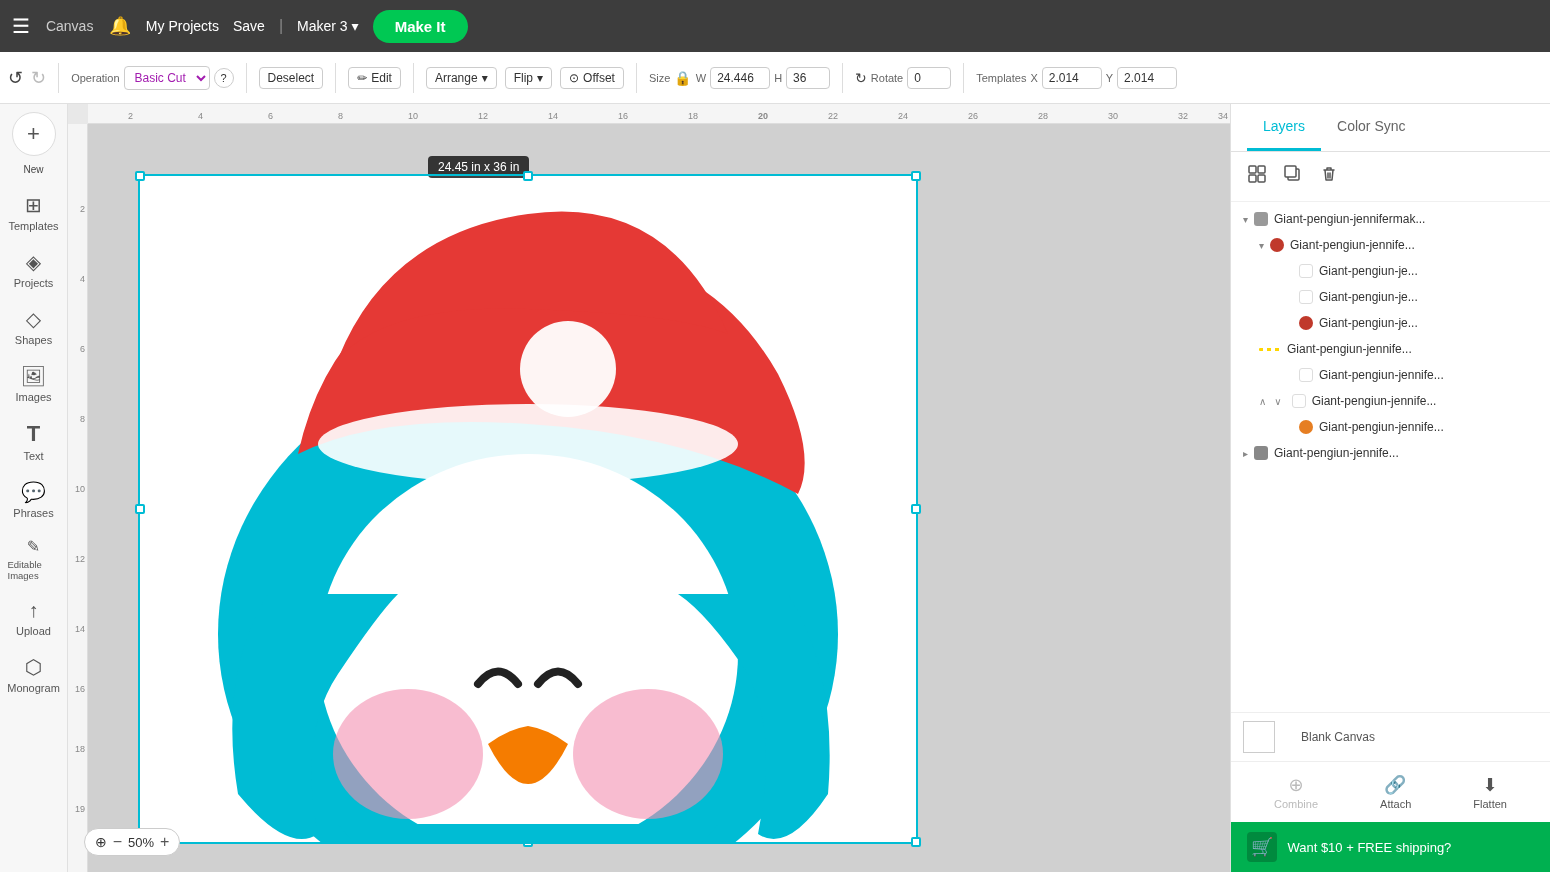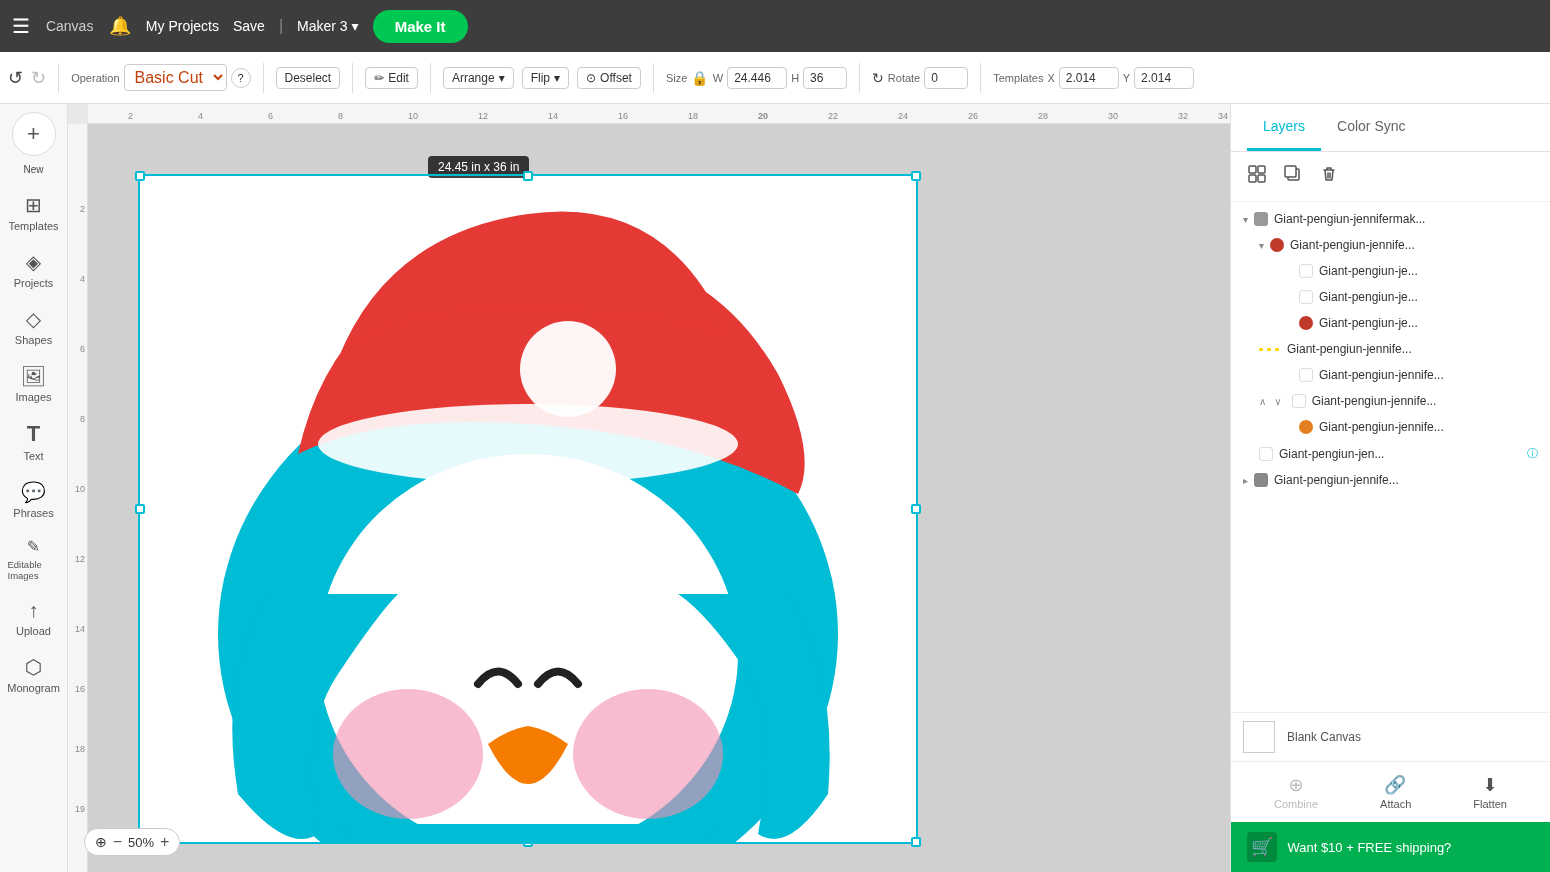--- a/index.html
+++ b/index.html
@@ -48,23 +48,23 @@
       flex-shrink: 0;
       font-size: 12px;
       color: #444;
     }
     .toolbar-group { display: flex; align-items: center; gap: 4px; }
     .toolbar-label { font-size: 11px; color: #666; }
     .toolbar-select {
       border: 1px solid #ccc;
       border-radius: 4px;
       padding: 3px 6px;
-      font-size: 16px;
-      background: white;
-      color: #c2410c;
+      font-size: 12px;
+      background: white;
+      color: #a21caf;
     }
     .toolbar-btn {
       border: 1px solid #ccc;
       border-radius: 4px;
       padding: 3px 8px;
       font-size: 12px;
       background: white;
       color: #333;
       cursor: pointer;
       display: flex;
@@ -322,21 +322,21 @@
     }
     .layer-chevron { font-size: 10px; color: #888; }
     .layer-info { font-size: 11px; color: #00bcd4; }
 
     
     .blank-canvas-area {
       padding: 8px 12px;
       border-top: 1px solid #eee;
       display: flex;
       align-items: center;
-      gap: 12px;
+      gap: 26px;
     }
     .blank-canvas-swatch {
       width: 32px;
       height: 32px;
       border: 1px solid #ccc;
       background: white;
     }
     .blank-canvas-label { font-size: 12px; color: #555; }
 
     
@@ -667,25 +667,20 @@
         <span style="font-size:10px;color:#888;margin-left:2px;">∨</span>
         <div class="layer-color-dot" style="background:white;border:1px solid #ddd;margin-left:4px;"></div>
         <span class="layer-name">Giant-pengiun-jennife...</span>
       </div>
 
       <div class="layer-row layer-indent2">
         <div class="layer-color-dot" style="background:#e67e22;border-radius:50%;"></div>
         <span class="layer-name">Giant-pengiun-jennife...</span>
       </div>
 
-      <div class="layer-row layer-indent1">
-        <div class="layer-color-dot" style="background:white;border:1px solid #ddd;"></div>
-        <span class="layer-name">Giant-pengiun-jen...</span>
-        <span class="layer-info">ⓘ</span>
-      </div>
 
       <div class="layer-row">
         <span class="layer-chevron">▸</span>
         <div class="layer-color-dot" style="background:#888;"></div>
         <span class="layer-name">Giant-pengiun-jennife...</span>
       </div>
 
     </div>
 
     <div class="blank-canvas-area">

